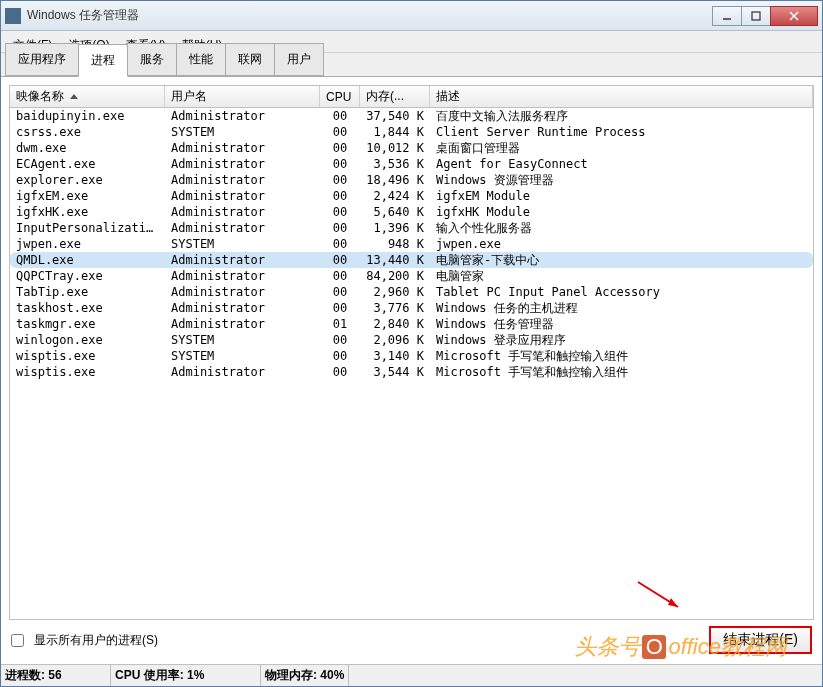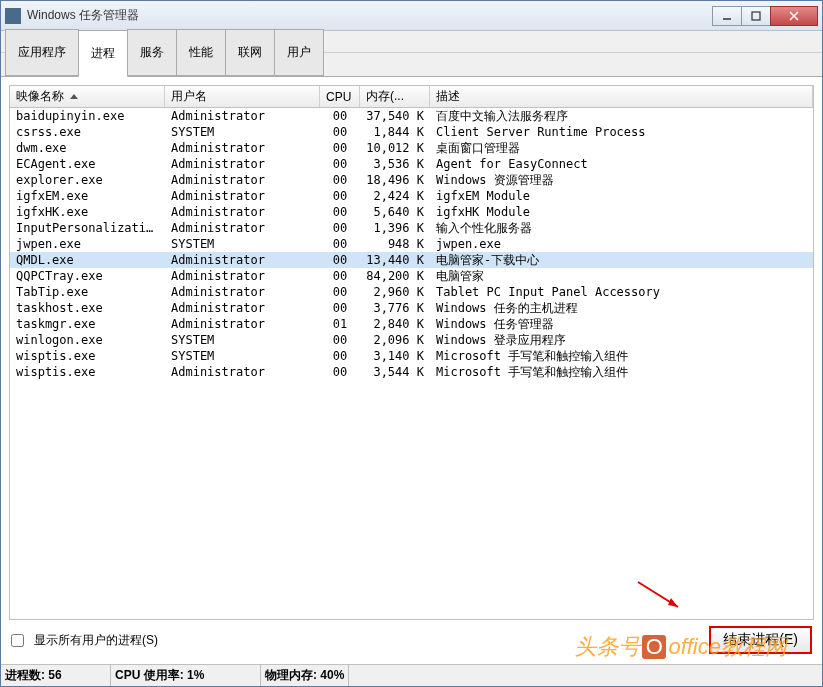--- a/index.html
+++ b/index.html
@@ -12,33 +12,33 @@
     .titlebar-text { flex: 1; font-size: 12px; color: #333; }
     .window-controls { display: flex; gap: 0; }
     .win-btn { width: 30px; height: 20px; border: 1px solid #8899aa; background: linear-gradient(to bottom, #f5f8fc, #dce5ee); display: flex; align-items: center; justify-content: center; cursor: pointer; margin-left: -1px; }
     .win-btn.close { background: linear-gradient(to bottom, #e28a8a, #c44848); border-color: #a03030; color: #fff; width: 48px; }
     .win-btn svg { width: 10px; height: 10px; }
     
     .menubar { height: 22px; display: flex; align-items: center; padding: 0 4px; border-bottom: 1px solid #d0d0d0; background: #f0f0f0; }
     .menu-item { padding: 2px 8px; cursor: pointer; margin-top: 8px; }
     
     .tabbar { height: 24px; display: flex; align-items: flex-end; padding: 0 4px; background: #f0f0f0; border-bottom: 1px solid #aaa; }
-    .tab { padding: 14px 12px; border: 1px solid #aaa; background: #e8e8e8; margin-right: -1px; cursor: pointer; position: relative; }
+    .tab { padding: 7px 12px; border: 1px solid #aaa; background: #e8e8e8; margin-right: -1px; cursor: pointer; position: relative; }
     .tab.active { background: #fff; border-bottom: 1px solid #fff; z-index: 1; margin-bottom: -1px; }
     
     .content { flex: 1; padding: 8px; display: flex; flex-direction: column; }
     .table-container { flex: 1; border: 1px solid #c0c0c0; overflow: hidden; display: flex; flex-direction: column; }
     
     .table-header { display: flex; background: linear-gradient(to bottom, #fdfdfd, #ebebeb); border-bottom: 1px solid #c0c0c0; height: 22px; }
     .th { padding: 3px 6px; border-right: 1px solid #d0d0d0; font-size: 12px; display: flex; align-items: center; }
     .th.sortable::after { content: ''; width: 0; height: 0; border-left: 4px solid transparent; border-right: 4px solid transparent; border-bottom: 5px solid #555; margin-left: 6px; }
     
     .table-body { flex: 1; overflow-y: auto; font-family: "NSimSun", "SimSun", monospace; font-size: 12px; }
     .tr { display: flex; height: 16px; line-height: 16px; }
-    .tr.selected { background: #d0e4f7; }
+    .tr.selected { background: #d0e4f7; border-radius: 6px; }
     .td { padding: 0 6px; white-space: nowrap; overflow: hidden; text-overflow: ellipsis; }
     
     .col-name { width: 155px; }
     .col-user { width: 155px; }
     .col-cpu { width: 40px; text-align: center; }
     .col-mem { width: 70px; text-align: right; }
     .col-desc { flex: 1; }
     
     .bottom-row { display: flex; align-items: center; justify-content: space-between; padding: 6px 2px 2px; }
     .checkbox-row { display: flex; align-items: center; gap: 10px; }

